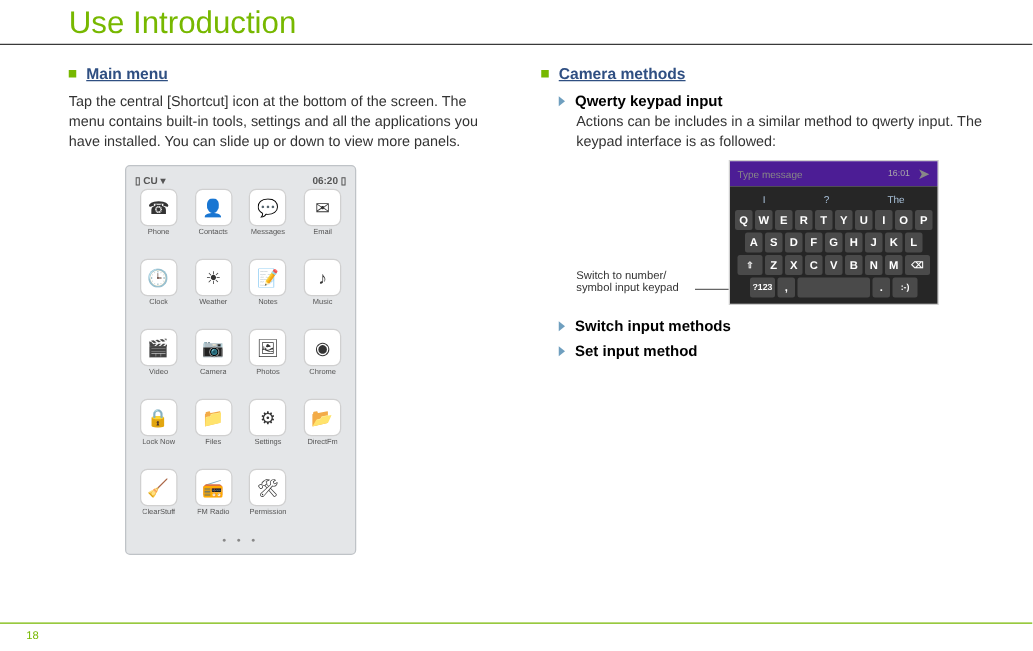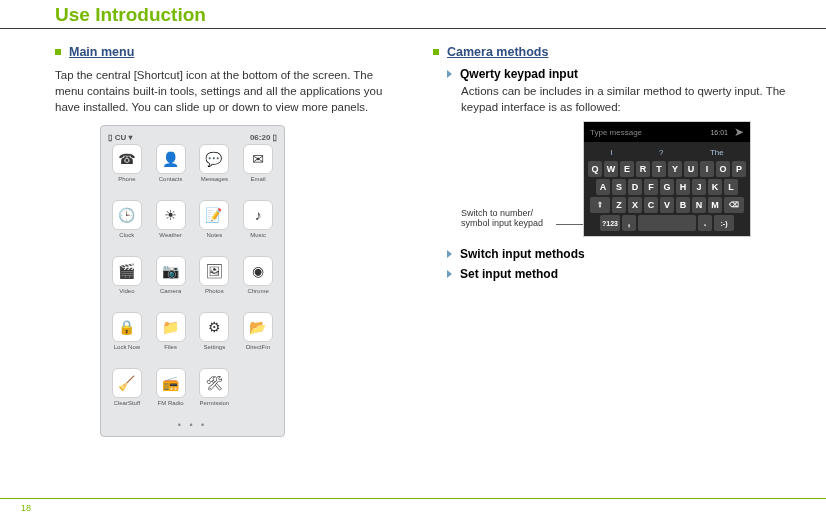--- a/index.html
+++ b/index.html
@@ -20,22 +20,22 @@
     box-sizing: border-box;
     padding: 0 30px 0 55px;
   }
   .title-row {
     display: flex;
     align-items: flex-end;
     padding-top: 4px;
   }
   .title {
     color: #77b800;
-    font-weight: bold;
-    font-size: 19px;
+    font-weight: normal;
+    font-size: 25px;
   }
   .hr-line {
     border-top: 1px solid #3a3a3a;
     margin-top: 2px;
     margin-left: -55px;
     margin-right: -30px;
   }
   .columns {
     display: flex;
     gap: 28px;
@@ -173,21 +173,21 @@
     border-top: 1px solid #666;
     margin-bottom: 12px;
   }
   .kb-phone {
     width: 168px;
     border: 1px solid #cfcfcf;
     box-sizing: border-box;
   }
   .kb-input-row {
     height: 20px;
-    background: #000000;
+    background: #4c1d95;
     display: flex;
     align-items: center;
     padding: 0 6px;
     font-size: 8px;
     color: #888;
     justify-content: space-between;
   }
   .kb-send {
     font-size: 12px;
     color: #888;

